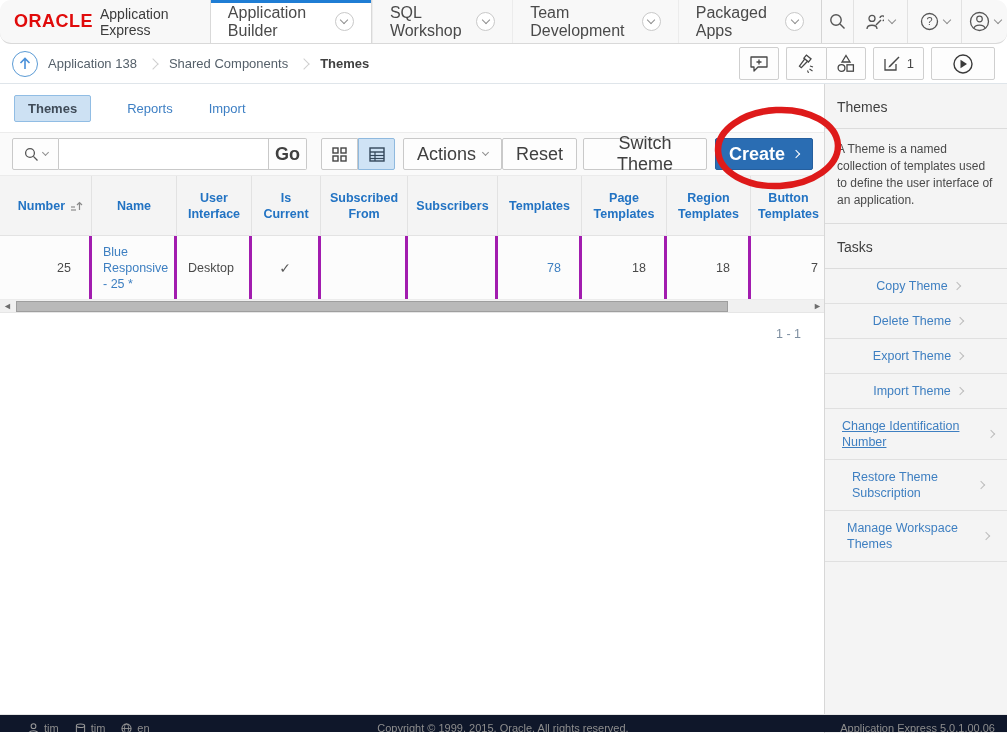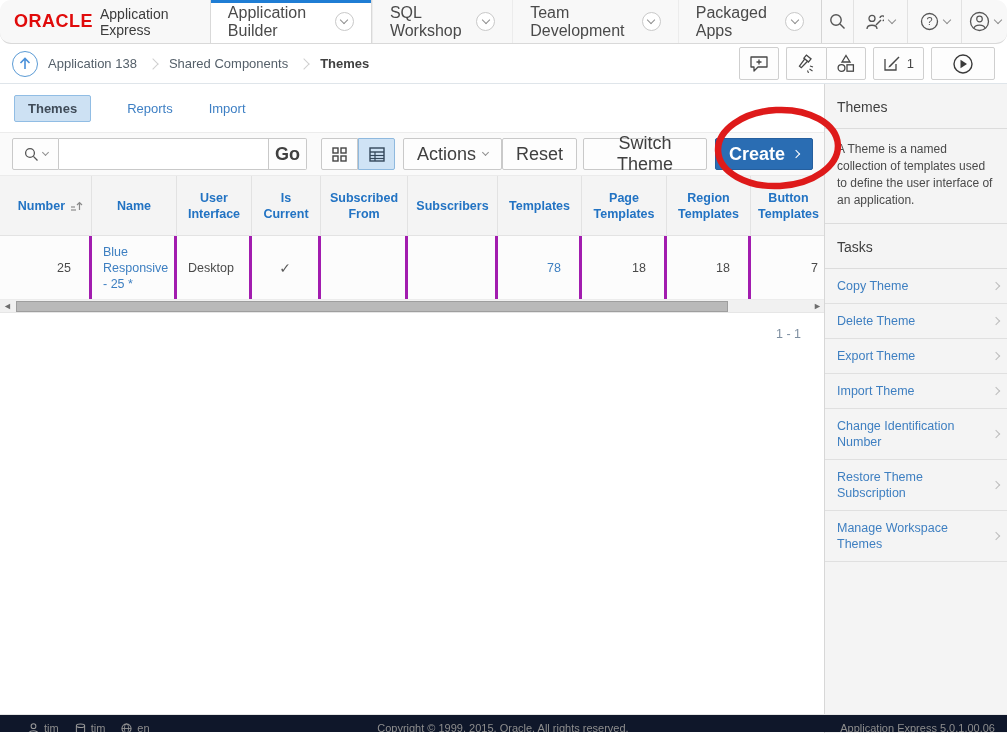--- a/index.html
+++ b/index.html
@@ -103,21 +103,21 @@
 
   .pagination { text-align:right; padding:14px 24px 0 0; color:#7d8ea0; font-size:12.5px; }
 
   
   .sidebar { position:absolute; top:84px; left:824px; width:183px; height:649px;
     background:#f4f4f4; border-left:1px solid #d7d7d7; }
   .sb-title { padding:15px 12px 13px 12px; font-size:14px; color:#3f3f3f;
     border-bottom:1px solid #dcdcdc; }
   .sb-text { padding:12px 10px 14px 12px; font-size:12px; color:#4a4a4a; line-height:17px;
     border-bottom:1px solid #dcdcdc; }
-  .sb-task { display:flex; align-items:center; justify-content:space-between;
+  .sb-task { display:flex; align-items:center; justify-content:center;
     padding:9px 8px 9px 12px; font-size:12.5px; color:#3e7fc1; line-height:16px;
     border-bottom:1px solid #e0e0e0; cursor:pointer; }
   .sb-task .chev { border-color:#bdbdbd; flex:0 0 auto; margin-left:6px; }
 
   
   .footer { position:absolute; top:714px; left:0; width:1007px; height:18px;
     border-top:1px solid #e6e6e6; background:#0f172a; overflow:hidden;
     display:flex; align-items:flex-start; padding:7px 10px 0 28px;
     font-size:11px; color:#8d8d8d; }
   .f-item { display:flex; align-items:center; gap:5px; margin-right:16px; }
@@ -364,21 +364,21 @@
   </div>
   <div class="sb-task">
     <span>Export Theme</span>
       <span class="chev chev-right"></span>
   </div>
   <div class="sb-task">
     <span>Import Theme</span>
       <span class="chev chev-right"></span>
   </div>
   <div class="sb-task">
-    <span style="max-width:140px;">Change Identification Number</span>
+    <span style="max-width:140px;text-decoration:underline;">Change Identification Number</span>
       <span class="chev chev-right"></span>
   </div>
   <div class="sb-task">
     <span style="max-width:120px;">Restore Theme Subscription</span>
       <span class="chev chev-right"></span>
   </div>
   <div class="sb-task">
     <span style="max-width:130px;">Manage Workspace Themes</span>
       <span class="chev chev-right"></span>
   </div>

